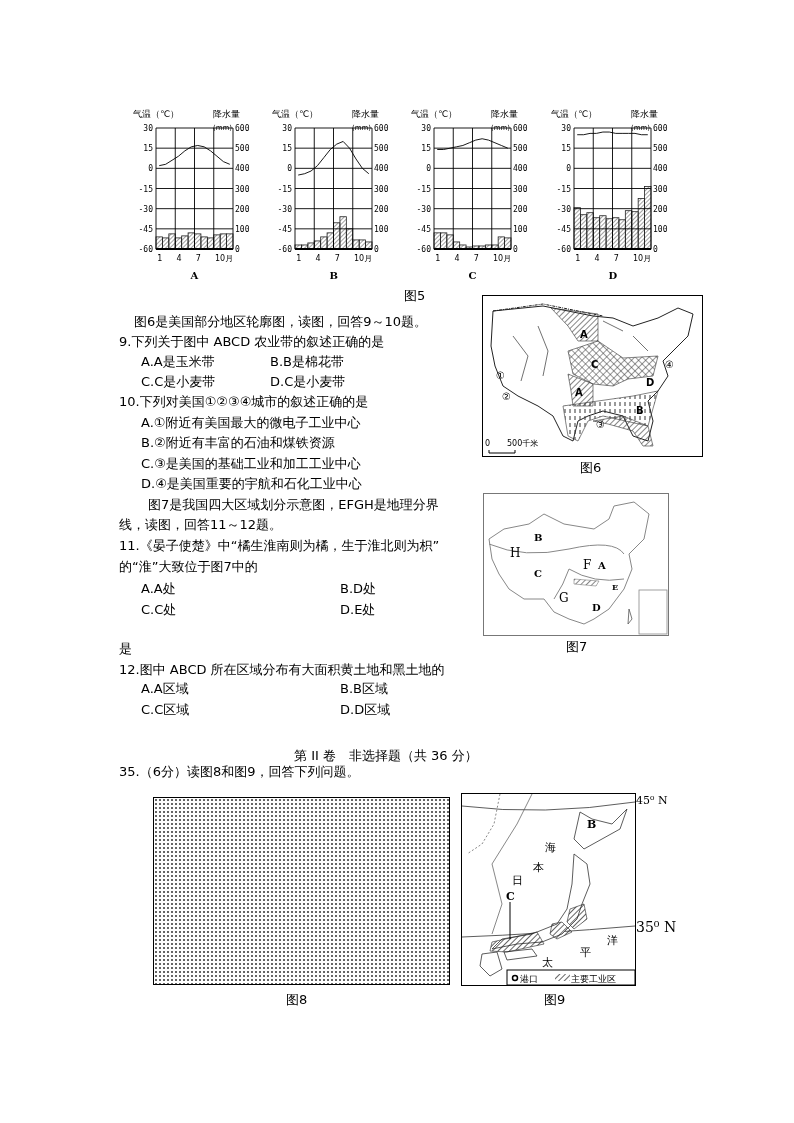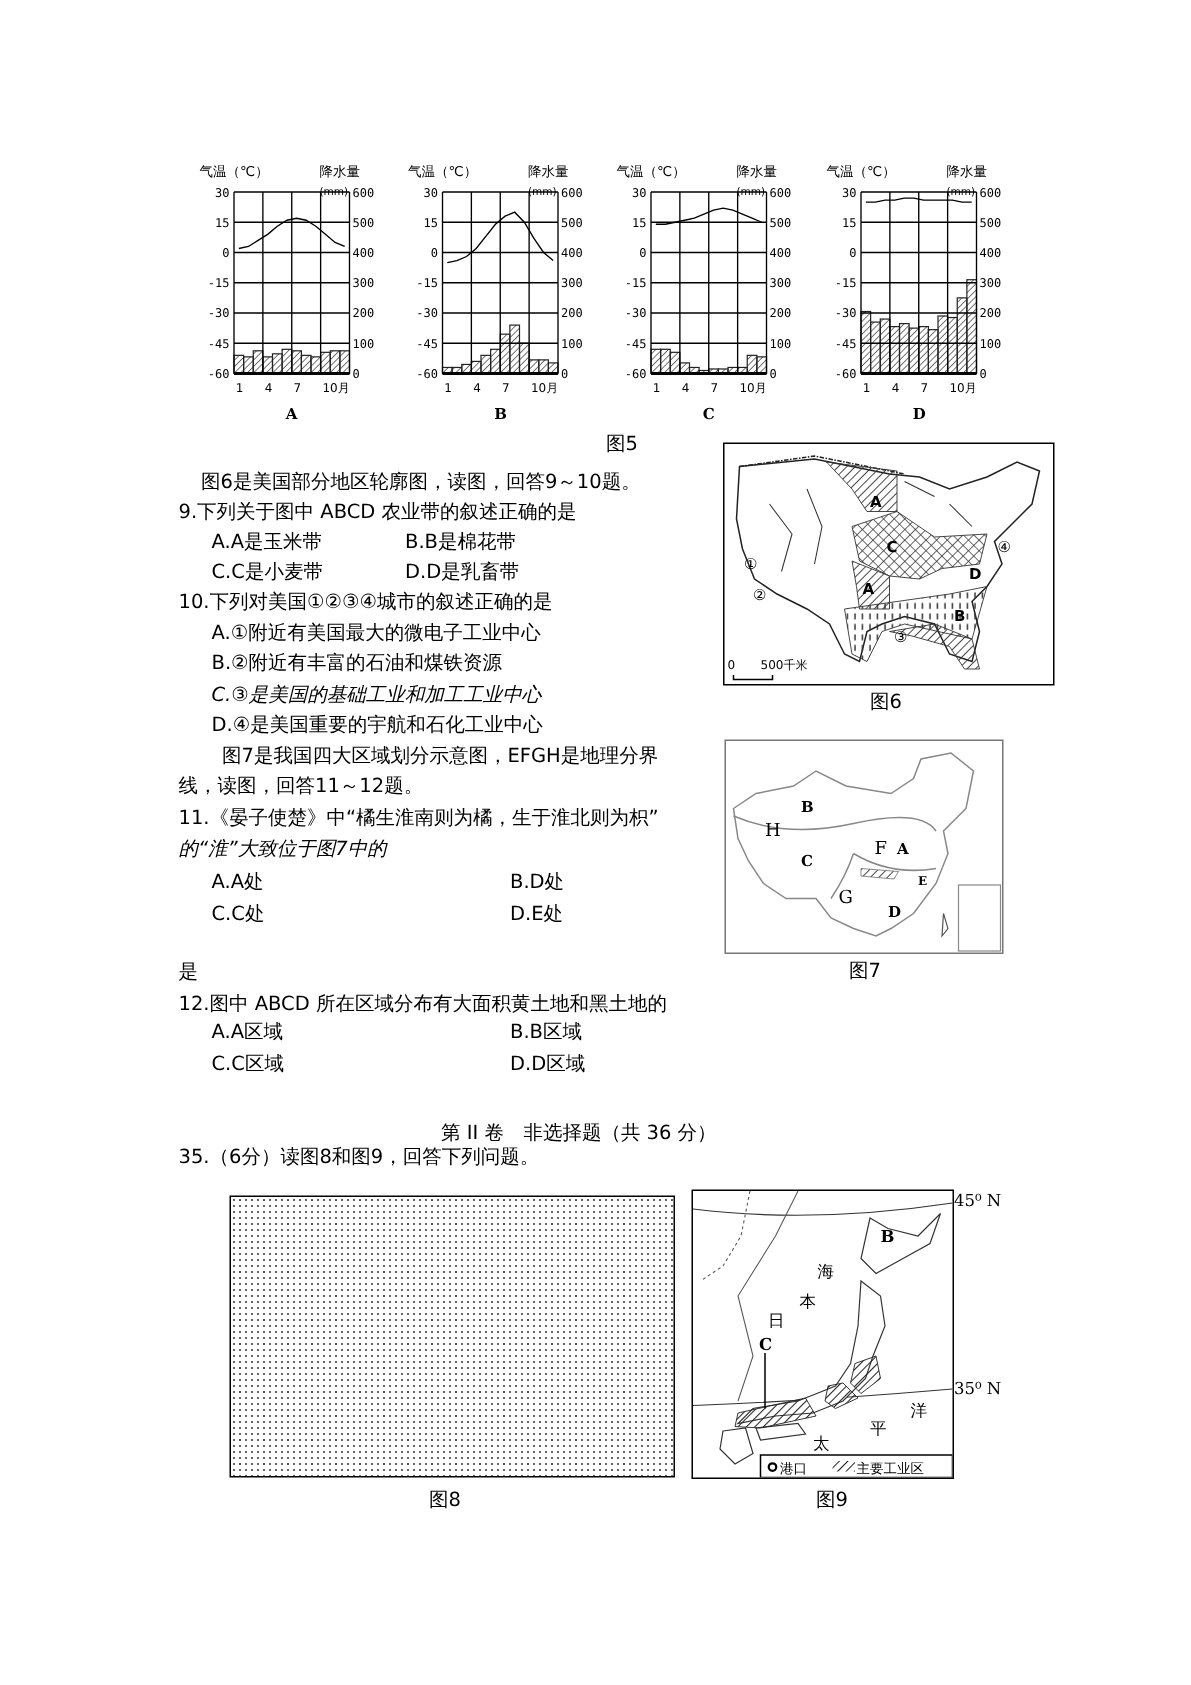--- a/index.html
+++ b/index.html
@@ -235,33 +235,33 @@
         <text x="57.5" y="173" font-size="10" font-weight="bold" font-family="DejaVu Serif, serif">D</text>
       </svg></div>
 </div>
 <div class="cap" style="left:388px;top:287px;margin-left:16px;">图5</div>
 
 <div class="txt" style="left:134px;top:314px;">图6是美国部分地区轮廓图，读图，回答9～10题。</div>
 <div class="txt" style="left:119px;top:334px;">9.下列关于图中 ABCD 农业带的叙述正确的是</div>
 <div class="txt" style="left:141px;top:354px;">A.A是玉米带</div>
 <div class="txt" style="left:270px;top:354px;">B.B是棉花带</div>
 <div class="txt" style="left:141px;top:374px;">C.C是小麦带</div>
-<div class="txt" style="left:270px;top:374px;">D.D是乳畜带</div>
+<div class="txt" style="left:270px;top:374px;">D.C是小麦带</div>
 
 <div class="txt" style="left:119px;top:394px;">10.下列对美国①②③④城市的叙述正确的是</div>
 <div class="txt" style="left:141px;top:415px;">A.①附近有美国最大的微电子工业中心</div>
 <div class="txt" style="left:141px;top:435px;">B.②附近有丰富的石油和煤铁资源</div>
-<div class="txt" style="left:141px;top:456px;font-style:italic;">C.③是美国的基础工业和加工工业中心</div>
+<div class="txt" style="left:141px;top:456px;">C.③是美国的基础工业和加工工业中心</div>
 <div class="txt" style="left:141px;top:476px;">D.④是美国重要的宇航和石化工业中心</div>
 
 <div class="txt" style="left:148px;top:497px;">图7是我国四大区域划分示意图，EFGH是地理分界</div>
 <div class="txt" style="left:119px;top:517px;">线，读图，回答11～12题。</div>
 
 <div class="txt" style="left:119px;top:538px;">11.《晏子使楚》中“橘生淮南则为橘，生于淮北则为枳”</div>
-<div class="txt" style="left:119px;top:559px;font-style:italic;">的“淮”大致位于图7中的</div>
+<div class="txt" style="left:119px;top:559px;">的“淮”大致位于图7中的</div>
 <div class="txt" style="left:141px;top:581px;">A.A处</div>
 <div class="txt" style="left:340px;top:581px;">B.D处</div>
 <div class="txt" style="left:141px;top:602px;text-align:right;">C.C处</div>
 <div class="txt" style="left:340px;top:602px;">D.E处</div>
 
 <div class="txt" style="left:119px;top:622px;margin-top:40px;">12.图中 ABCD 所在区域分布有大面积黄土地和黑土地的</div>
 <div class="txt" style="left:119px;top:641px;">是</div>
 <div class="txt" style="left:141px;top:681px;">A.A区域</div>
 <div class="txt" style="left:340px;top:681px;text-align:center;">B.B区域</div>
 <div class="txt" style="left:141px;top:702px;">C.C区域</div>
@@ -364,14 +364,14 @@
     <text x="145" y="150" font-size="11">洋</text>
 
     <rect x="45" y="176" width="128" height="15" fill="#fff" stroke="#000" stroke-width="1"></rect>
     <circle cx="53" cy="184" r="2.5" fill="#fff" stroke="#000" stroke-width="1.5"></circle>
     <text x="58" y="188" font-size="9">港口</text>
     <rect x="93" y="180" width="15" height="7" fill="url(#hatch9)"></rect>
     <text x="109" y="188" font-size="9">主要工业区</text>
   </svg>
 </div>
 <div class="cap" style="left:636px;top:794px;font-size:11px;font-family:'DejaVu Serif',serif;">45⁰ N</div>
-<div class="cap" style="left:636px;top:919px;font-size:11px;font-family:'DejaVu Serif',serif;">35⁰ N</div>
+<div class="cap" style="left:636px;top:919px;font-size:14px;font-family:'DejaVu Serif',serif;">35⁰ N</div>
 <div class="cap" style="left:544px;top:991px;">图9</div>
 
 </body></html>

